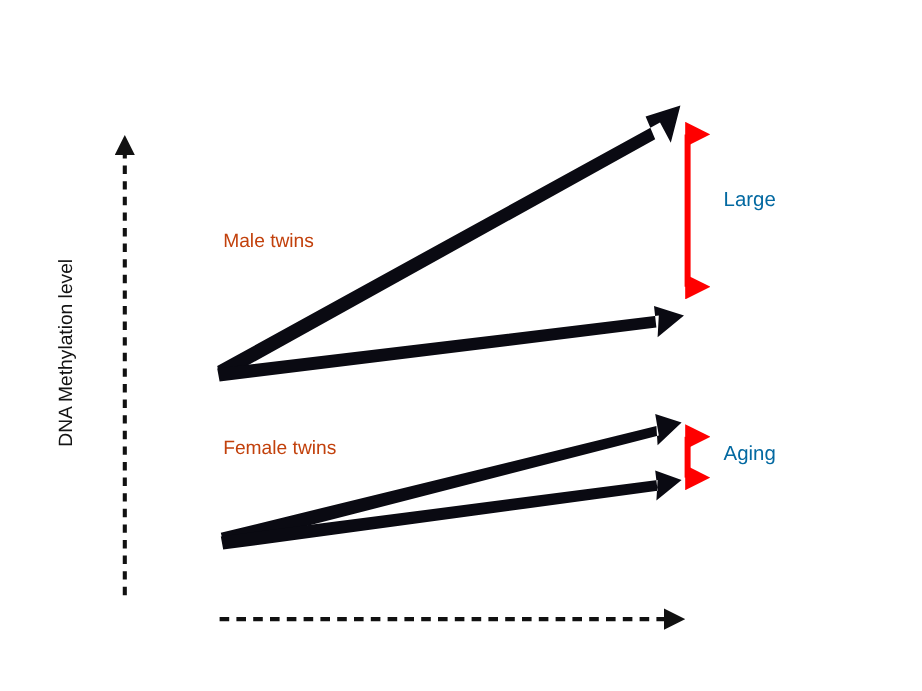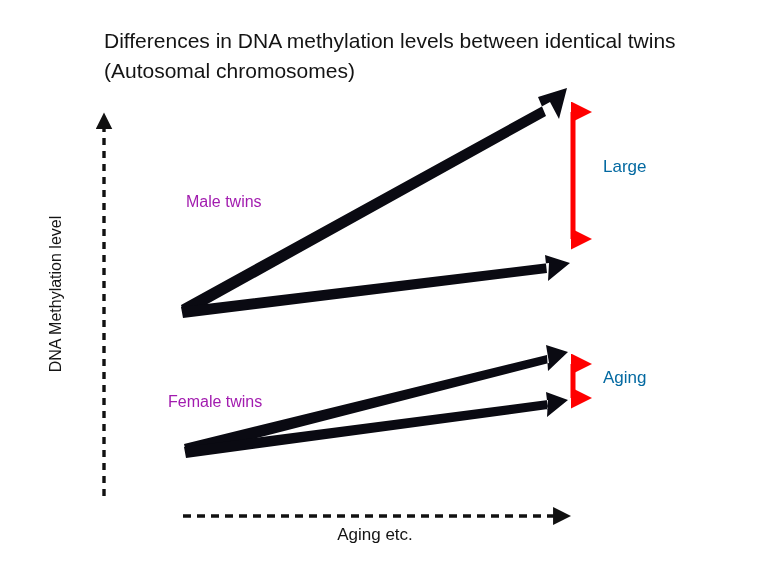--- a/index.html
+++ b/index.html
@@ -44,25 +44,25 @@
     left: 260px;
     top: 525px;
     width: 230px;
     text-align: center;
     font-size: 17px;
     color: #141414;
   }
   .series-label {
     position: absolute;
     font-size: 16px;
-    color: #a21caf;
+    color: #c2410c;
     white-space: nowrap;
   }
   #male-label  { left: 186px; top: 193px; }
-  #female-label{ left: 168px; top: 365px; margin-top: 28px; }
+  #female-label{ left: 186px; top: 365px; }
   .gap-label {
     position: absolute;
     font-size: 17px;
     color: #0369a1;
     white-space: nowrap;
   }
   #large-label { left: 603px; top: 157px; }
   #small-label { left: 603px; top: 368px; }
   svg.layer {
     position: absolute;
@@ -70,22 +70,20 @@
     top: 0;
     width: 768px;
     height: 576px;
   }
 </style>
 </head>
 <body>
 
 <div id="slide">
 
-  <div id="title">Differences in DNA methylation levels between identical twins
-(Autosomal chromosomes)</div>
 
   <svg class="layer" viewBox="0 0 768 576" xmlns="http://www.w3.org/2000/svg">
     <defs>
       <marker id="blkhead" markerWidth="5" markerHeight="5" refX="2.2" refY="2.5" orient="auto" markerUnits="strokeWidth">
         <path d="M0,0 L5,2.5 L0,5 z" fill="#111111"></path>
       </marker>
       <marker id="redup" markerWidth="4.2" markerHeight="4.2" refX="2.1" refY="3.8" orient="auto" markerUnits="strokeWidth">
         <path d="M0,4.2 L2.1,0 L4.2,4.2 z" fill="#FF0000"></path>
       </marker>
       <marker id="reddown" markerWidth="4.2" markerHeight="4.2" refX="2.1" refY="3.8" orient="auto" markerUnits="strokeWidth">
@@ -116,21 +114,20 @@
     <g>
       <line x1="573" y1="112" x2="573" y2="239" stroke="#FF0000" stroke-width="5" marker-start="url(#redup)" marker-end="url(#reddown)"></line>
     </g>
 
     <g>
       <line x1="573" y1="364" x2="573" y2="398" stroke="#FF0000" stroke-width="5" marker-start="url(#redup)" marker-end="url(#reddown)"></line>
     </g>
   </svg>
 
   <div id="y-axis-label">DNA Methylation level</div>
-  <div id="x-axis-label">Aging etc.</div>
 
   <div class="series-label" id="male-label">Male twins</div>
   <div class="series-label" id="female-label">Female twins</div>
 
   <div class="gap-label" id="large-label">Large</div>
   <div class="gap-label" id="small-label">Aging</div>
 
 </div>
 
 </body></html>

